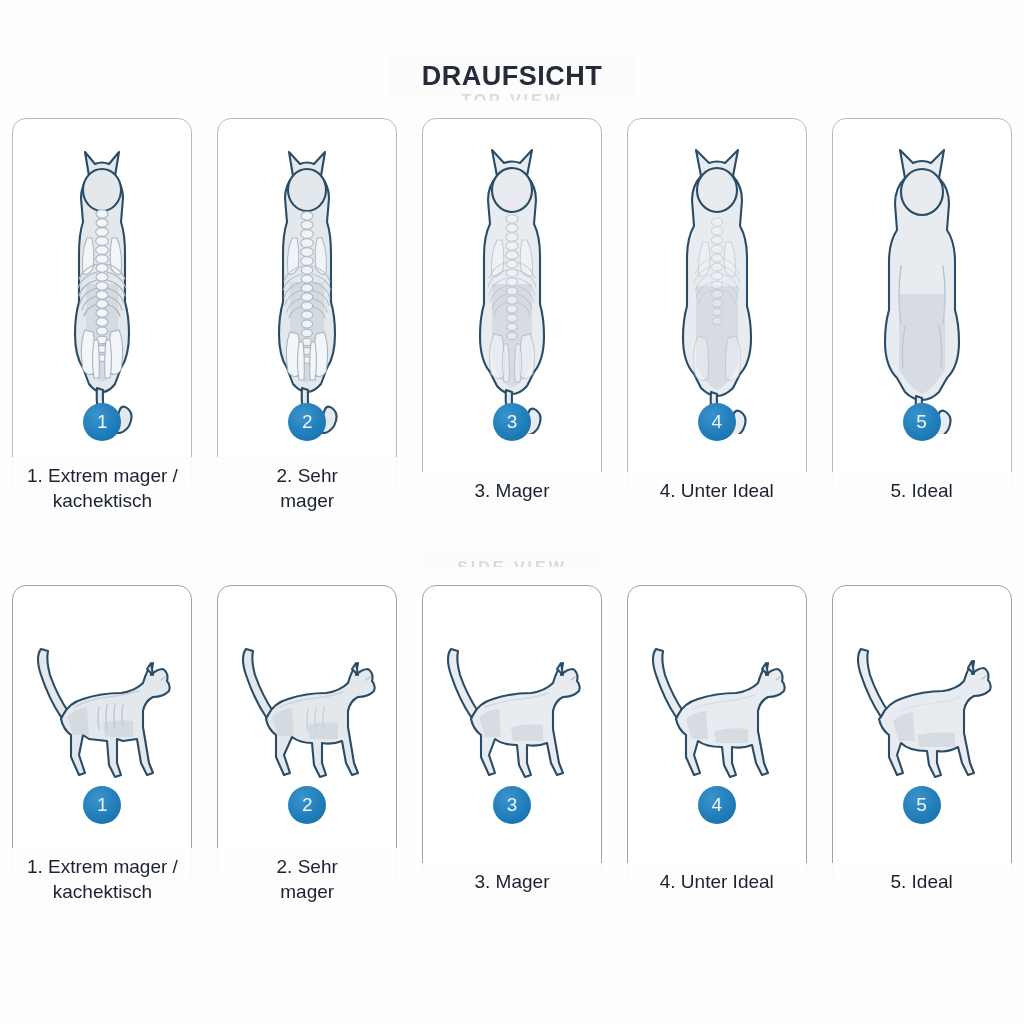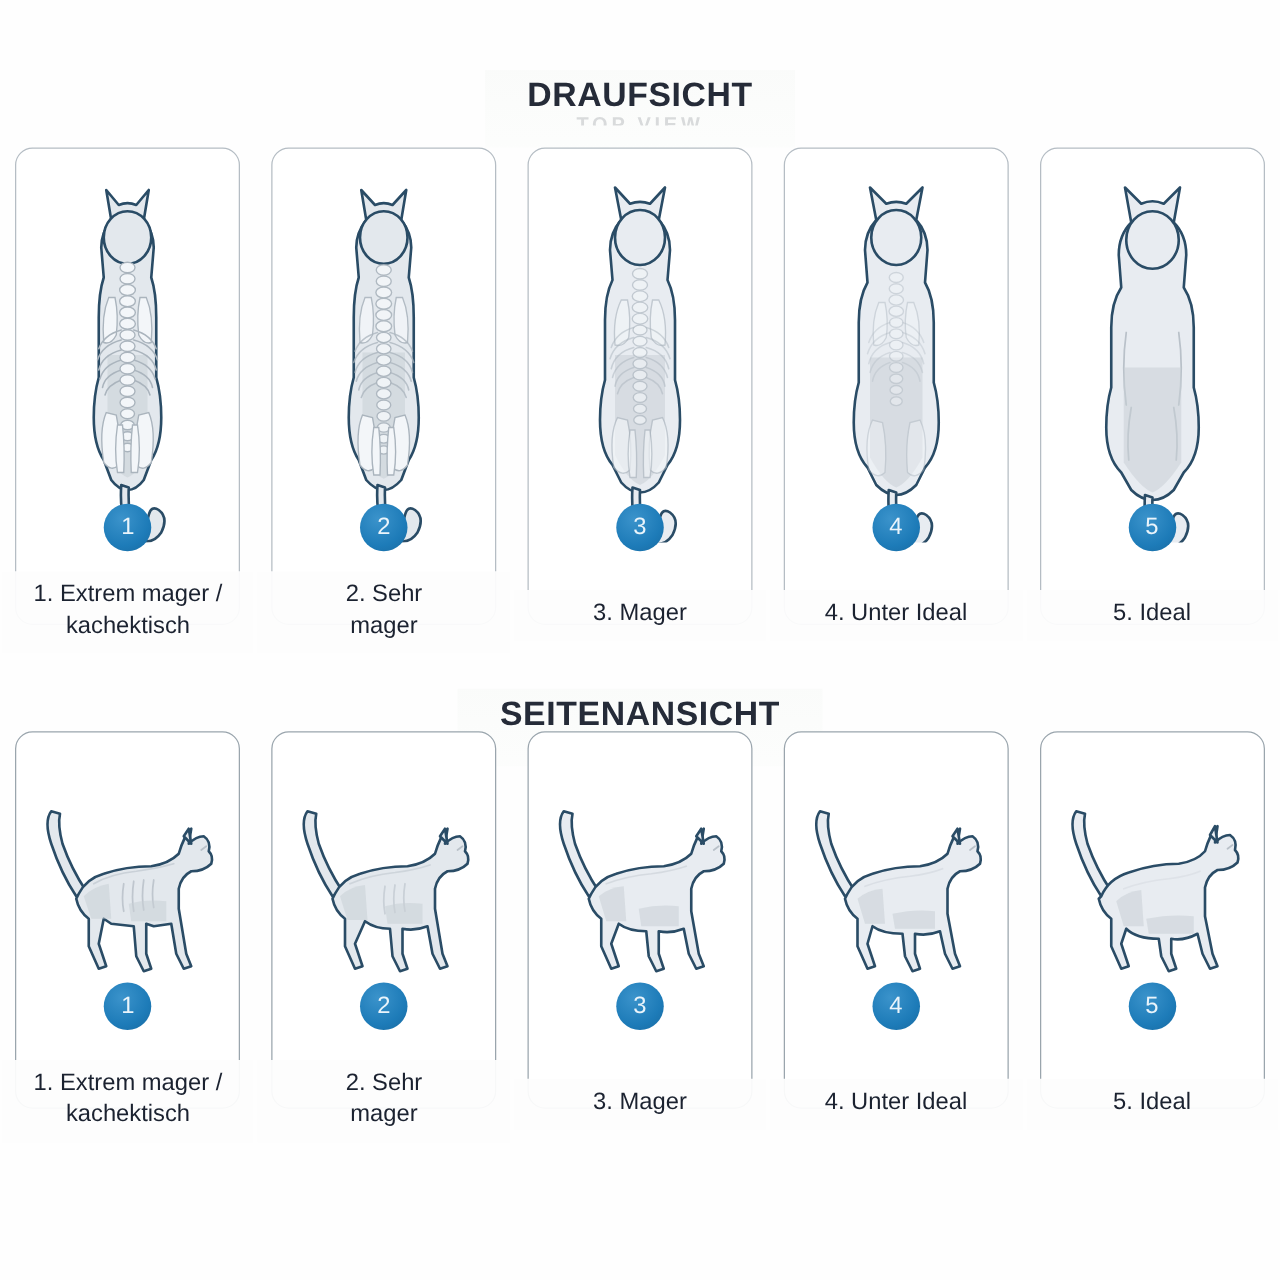--- a/index.html
+++ b/index.html
@@ -407,21 +407,20 @@
         </div>
         <div class="badge">5</div>
         <div class="label">5. Ideal</div>
       </div>
     </div>
 
   </div>
 
   <div class="section-header" id="hdr-side">
     <div class="plate">
-      <div class="section-title">SEITENANSICHT</div>
       <div class="section-subtitle">SIDE VIEW</div>
     </div>
   </div>
 
   <div class="row" id="row-side">
 
     <div class="card-slot">
       <div class="card">
         <div class="art">
           <svg width="170" height="190" viewBox="0 0 170 190">

